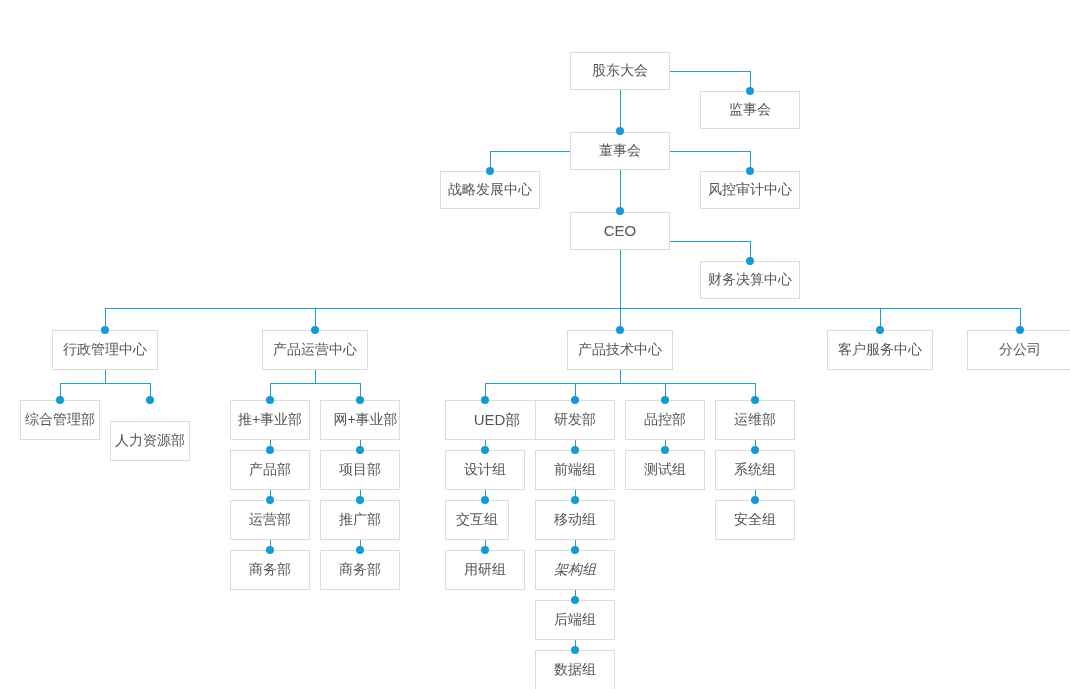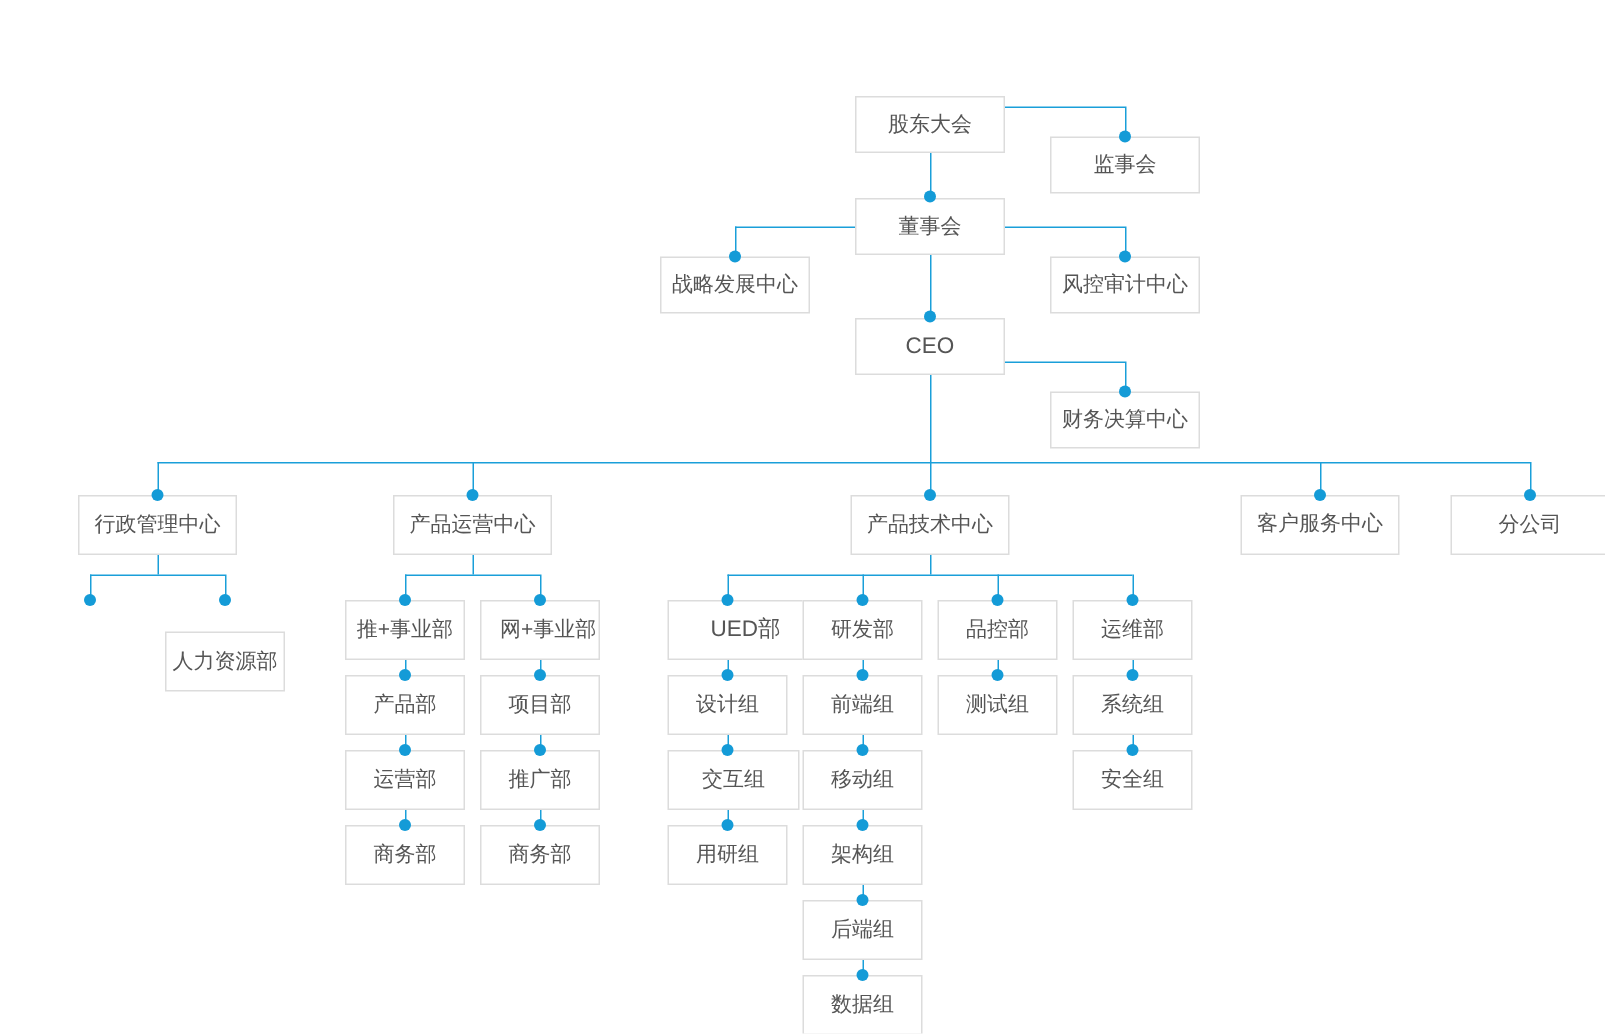--- a/index.html
+++ b/index.html
@@ -41,21 +41,21 @@
     border-radius:50%;
     background:#149bd7;
     z-index:4;
   }
 </style>
 </head>
 <body>
 
 <div id="chart">
 
-  <div class="node" style="left:570px;top:52px;width:100px;height:38px;margin-top:12px;">股东大会</div>
+  <div class="node" style="left:570px;top:52px;width:100px;height:38px;">股东大会</div>
 
   <div class="ln h" style="left:670px;top:71px;width:80px;"></div>
   <div class="ln v" style="left:750px;top:71px;height:20px;"></div>
   <div class="dot" style="left:750px;top:91px;"></div>
   <div class="node" style="left:700px;top:91px;width:100px;height:38px;">监事会</div>
 
   <div class="ln v" style="left:620px;top:90px;height:41px;"></div>
   <div class="dot" style="left:620px;top:131px;"></div>
 
   <div class="node" style="left:570px;top:132px;width:100px;height:38px;">董事会</div>
@@ -108,20 +108,21 @@
 
   <div class="node" style="left:967px;top:330px;width:106px;height:40px;">分公司</div>
 
   <div class="ln v" style="left:105px;top:370px;height:13px;"></div>
   <div class="ln h" style="left:60px;top:383px;width:90px;"></div>
   <div class="ln v" style="left:60px;top:383px;height:17px;"></div>
   <div class="dot" style="left:60px;top:400px;"></div>
   <div class="ln v" style="left:150px;top:383px;height:17px;"></div>
   <div class="dot" style="left:150px;top:400px;"></div>
 
+  <div class="node" style="left:20px;top:400px;width:80px;height:40px;">综合管理部</div>
   <div class="node" style="left:110px;top:421px;width:80px;height:40px;">人力资源部</div>
 
   <div class="ln v" style="left:315px;top:370px;height:13px;"></div>
   <div class="ln h" style="left:270px;top:383px;width:90px;"></div>
   <div class="ln v" style="left:270px;top:383px;height:17px;"></div>
   <div class="dot" style="left:270px;top:400px;"></div>
   <div class="ln v" style="left:360px;top:383px;height:17px;"></div>
   <div class="dot" style="left:360px;top:400px;"></div>
 
   <div class="node" style="left:230px;top:400px;width:80px;height:40px;">推+事业部</div>
@@ -157,35 +158,35 @@
   <div class="dot" style="left:665px;top:400px;"></div>
   <div class="ln v" style="left:755px;top:383px;height:17px;"></div>
   <div class="dot" style="left:755px;top:400px;"></div>
 
   <div class="node latin" style="left:445px;top:400px;width:104px;height:40px;">UED部</div>
   <div class="ln v" style="left:485px;top:440px;height:10px;"></div>
   <div class="dot" style="left:485px;top:450px;"></div>
   <div class="node" style="left:445px;top:450px;width:80px;height:40px;">设计组</div>
   <div class="ln v" style="left:485px;top:490px;height:10px;"></div>
   <div class="dot" style="left:485px;top:500px;"></div>
-  <div class="node" style="left:445px;top:500px;width:88px;height:40px;">交互组</div>
+  <div class="node" style="left:445px;top:500px;width:64px;height:40px;">交互组</div>
   <div class="ln v" style="left:485px;top:540px;height:10px;"></div>
   <div class="dot" style="left:485px;top:550px;"></div>
   <div class="node" style="left:535px;top:400px;width:80px;height:40px;">研发部</div>
 
   <div class="node" style="left:445px;top:550px;width:80px;height:40px;">用研组</div>
   <div class="ln v" style="left:575px;top:440px;height:10px;"></div>
   <div class="dot" style="left:575px;top:450px;"></div>
   <div class="node" style="left:535px;top:450px;width:80px;height:40px;">前端组</div>
   <div class="ln v" style="left:575px;top:490px;height:10px;"></div>
   <div class="dot" style="left:575px;top:500px;"></div>
   <div class="node" style="left:535px;top:500px;width:80px;height:40px;">移动组</div>
   <div class="ln v" style="left:575px;top:540px;height:10px;"></div>
   <div class="dot" style="left:575px;top:550px;"></div>
-  <div class="node" style="left:535px;top:550px;width:80px;height:40px;">架构组</div>
+  <div class="node" style="left:535px;top:550px;width:80px;height:40px;font-style:italic;">架构组</div>
   <div class="ln v" style="left:575px;top:590px;height:10px;"></div>
   <div class="dot" style="left:575px;top:600px;"></div>
   <div class="node" style="left:535px;top:600px;width:80px;height:40px;">后端组</div>
   <div class="ln v" style="left:575px;top:640px;height:10px;"></div>
   <div class="dot" style="left:575px;top:650px;"></div>
   <div class="node" style="left:535px;top:650px;width:80px;height:40px;">数据组</div>
 
   <div class="node" style="left:625px;top:400px;width:80px;height:40px;">品控部</div>
   <div class="ln v" style="left:665px;top:440px;height:10px;"></div>
   <div class="dot" style="left:665px;top:450px;"></div>

